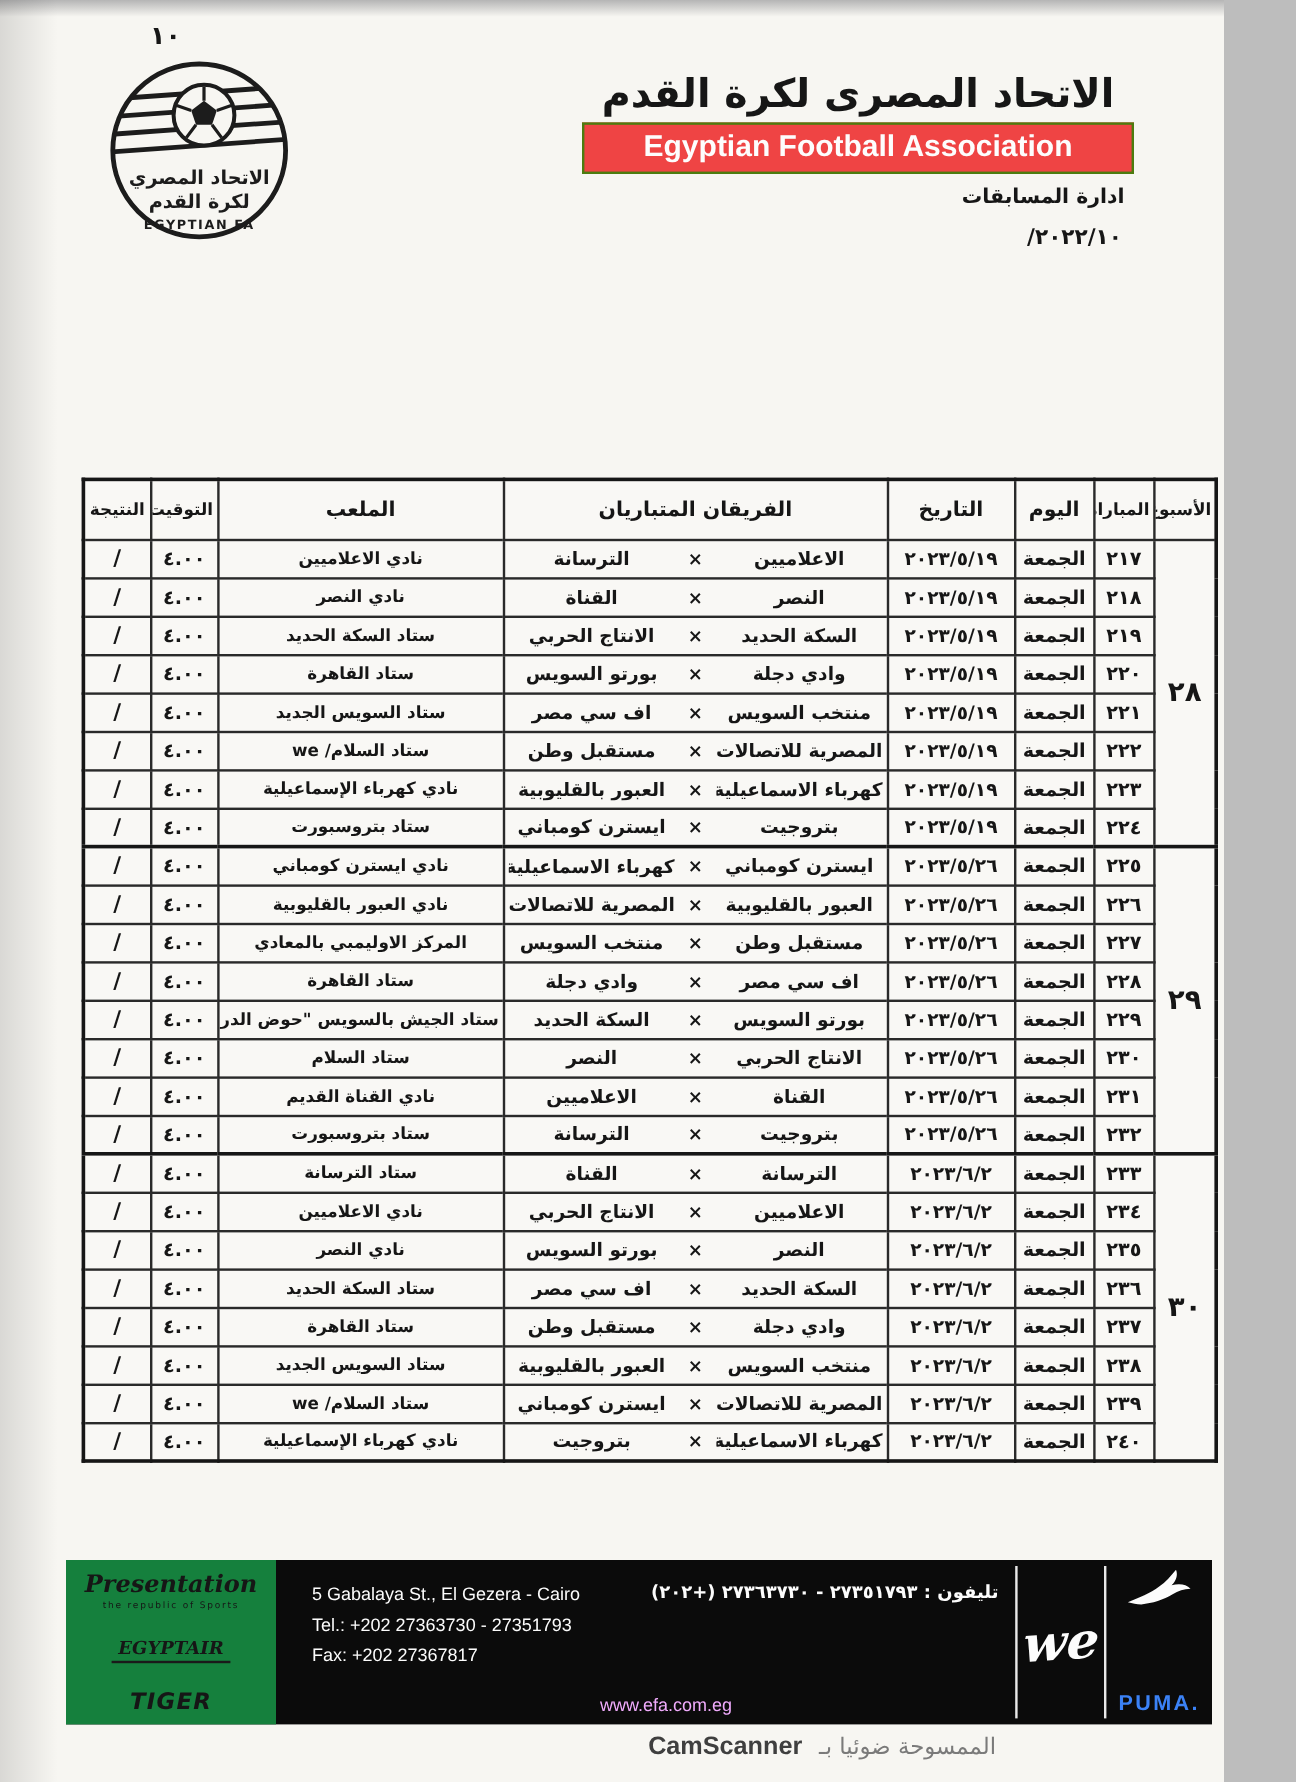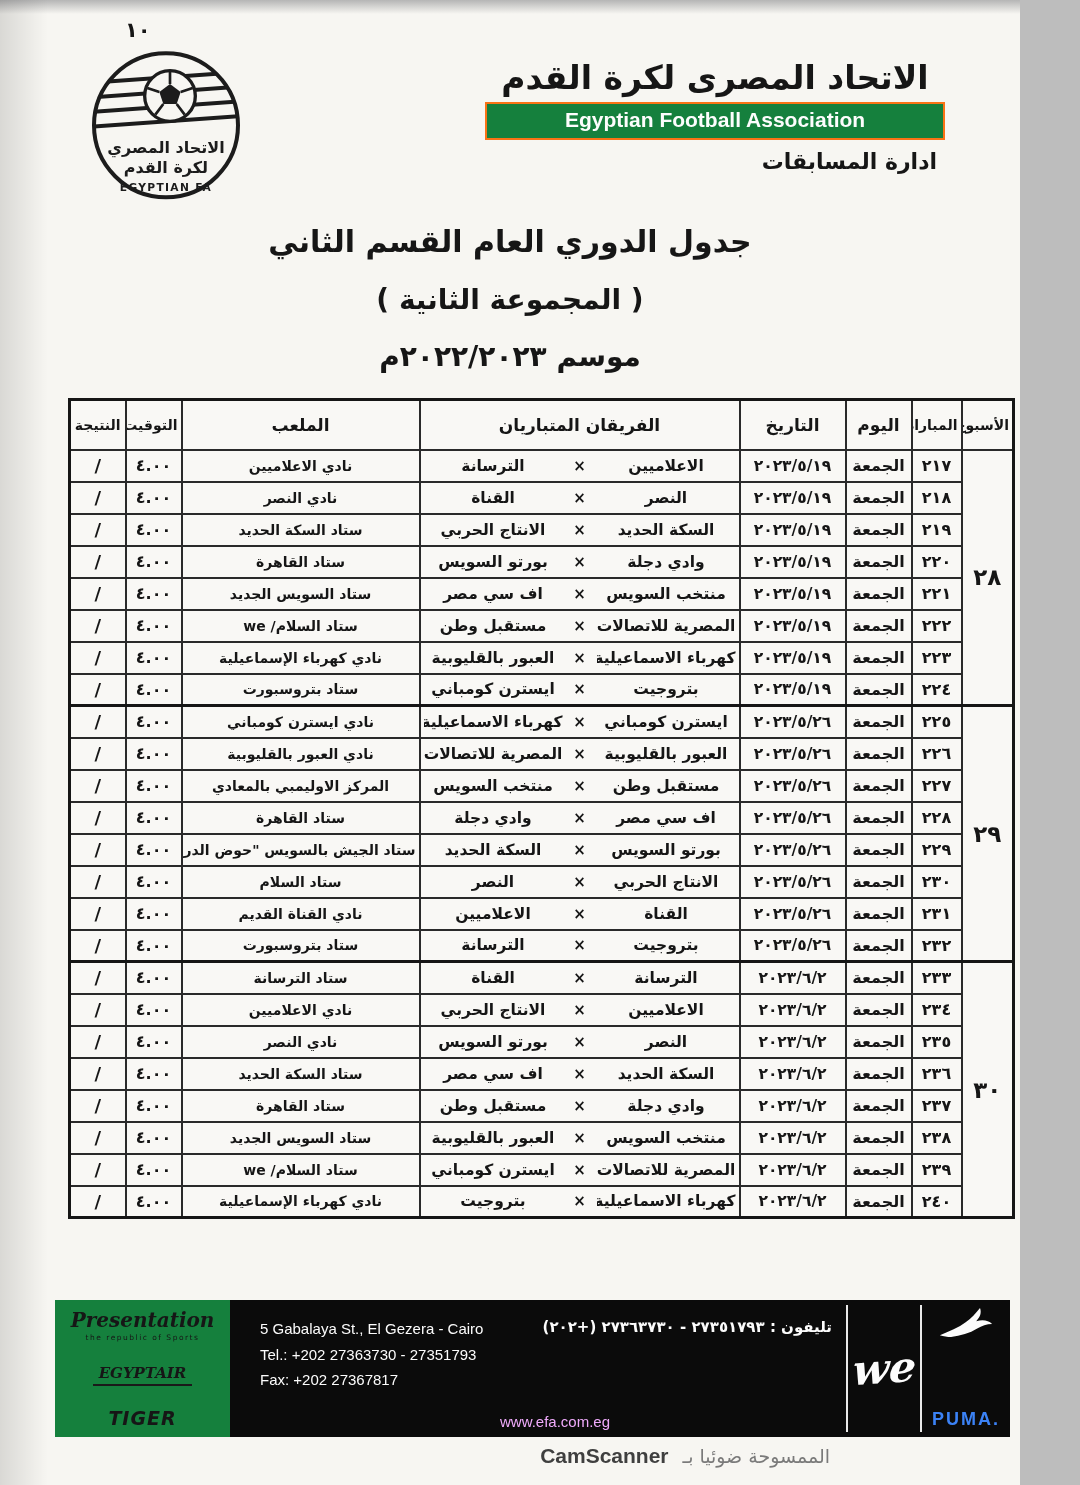--- a/index.html
+++ b/index.html
@@ -31,25 +31,25 @@
   .efa-logo {
     position:absolute; top:48px; left:86px;
     width:160px; height:160px;
   }
   .header-right {
     position:absolute; top:58px; right:75px; width:460px;
     direction:rtl; text-align:center;
   }
   .org-ar { font-size:33px; font-weight:bold; letter-spacing:0; }
   .org-en {
-    margin-top:5px; background:#15803d; color:#fdfdfd;
+    margin-top:5px; background:#ef4444; color:#fdfdfd;
     font-family:"Liberation Sans", sans-serif;
-    font-size:21px; font-weight:bold; padding:4px 0 6px; border:2px solid #f97316;
-  }
-  .dept { margin-top:9px; text-align:right; padding-right:8px; font-size:22px; font-weight:bold; }
+    font-size:25px; font-weight:bold; padding:4px 0 6px; border:2px solid #4d7c0f;
+  }
+  .dept { margin-top:9px; text-align:right; padding-right:8px; font-size:17px; font-weight:bold; }
   .doc-date { margin-top:13px; text-align:right; padding-right:10px; font-size:18px; font-weight:bold; }
   .titles {
     position:absolute; top:224px; left:0; right:0;
     direction:rtl; text-align:center;
   }
   .title-main { font-size:30px; font-weight:bold; }
   .title-group { margin-top:24px; font-size:28px; font-weight:bold; }
   .title-season { margin-top:24px; font-size:28px; font-weight:bold; }
 
   table.schedule {
@@ -146,27 +146,23 @@
     <path d="M63 27 L63 18 M71 33 L80 30 M68 42 L74 50 M58 42 L52 50 M55 33 L46 30" stroke="#1c1c1c" stroke-width="2" fill="none"></path>
     <text x="60" y="79" text-anchor="middle" font-size="12" font-weight="bold" fill="#1c1c1c">الاتحاد المصري</text>
     <text x="60" y="94" text-anchor="middle" font-size="12" font-weight="bold" fill="#1c1c1c">لكرة القدم</text>
     <text x="60" y="107" text-anchor="middle" font-size="8" font-weight="bold" letter-spacing="1" fill="#1c1c1c">EGYPTIAN FA</text>
   </svg>
 
   <div class="header-right">
     <div class="org-ar">الاتحاد المصرى لكرة القدم</div>
     <div class="org-en">Egyptian Football Association</div>
     <div class="dept">ادارة المسابقات</div>
+    <div class="doc-date">٢٠٢٢/١٠/</div>
   </div>
 
-  <div class="titles">
-    <div class="title-main">جدول الدوري العام القسم الثاني</div>
-    <div class="title-group">( المجموعة الثانية )</div>
-    <div class="title-season">موسم ٢٠٢٢/٢٠٢٣م</div>
-  </div>
 
   <table class="schedule" dir="rtl">
     <colgroup>
       <col style="width:52px">
         <col style="width:50px">
         <col style="width:66px">
         <col style="width:106px">
       <col style="width:320px">
         <col style="width:238px">
         <col style="width:56px">

